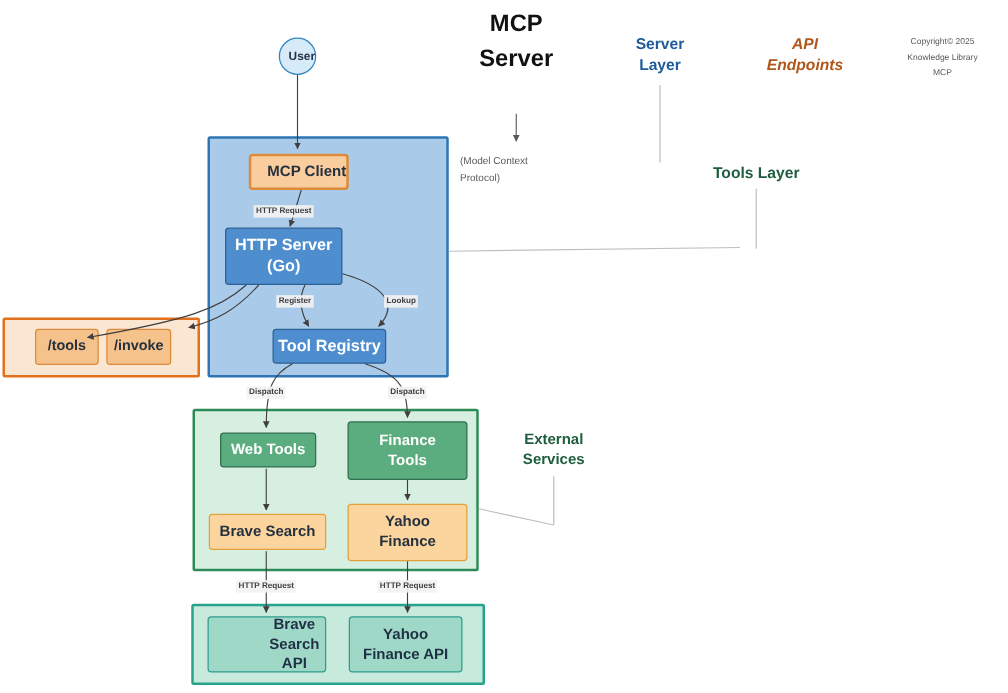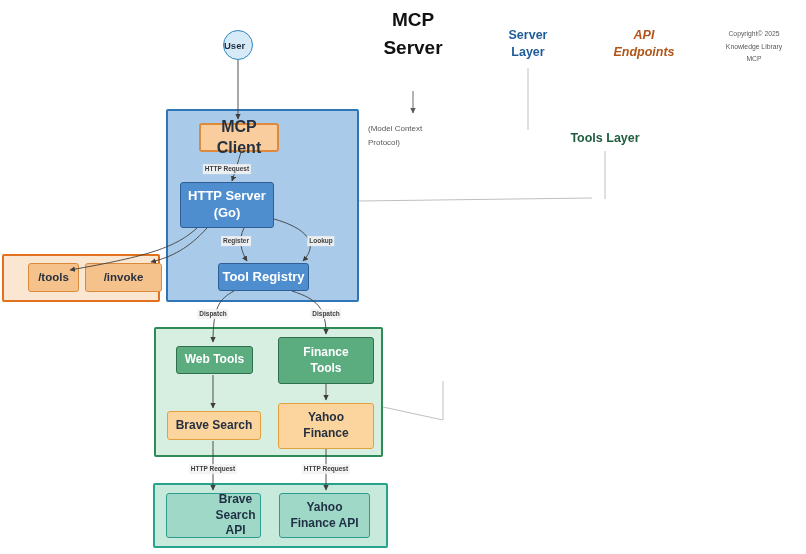--- a/index.html
+++ b/index.html
@@ -12,29 +12,29 @@
   .container{border-radius:2px;}
   .blue-container{background:#a9cbe9;border:2px solid #2e75b5;}
   .orange-container{background:#fbe7d1;border:2px solid #e2711d;}
   .green-container{background:#d7efe1;border:2px solid #2e8b57;}
   .teal-container{background:#c8eadd;border:2px solid #27a38b;}
   
   .node{
     display:flex;flex-direction:column;align-items:center;justify-content:center;
     text-align:center;font-weight:bold;border-radius:3px;line-height:1.3;
   }
-  .node-orange{background:#f9cd9e;border:2px solid #dd8a3d;color:#26313f;font-size:16px;align-items:flex-end;}
+  .node-orange{background:#f9cd9e;border:2px solid #dd8a3d;color:#26313f;font-size:12px;align-items:flex-end;}
   .node-orange-sm{background:#f6c28b;border:1.5px solid #db8a3c;color:#26313f;font-size:11.5px;}
   .node-blue{background:#4e8ecf;border:1.5px solid #2f5f96;color:#ffffff;font-size:13px;}
   .node-green{background:#5bac7f;border:1.5px solid #2f6e4f;color:#ffffff;font-size:12px;}
   .node-peach{background:#fbd49e;border:1.5px solid #e3a13c;color:#26313f;font-size:12px;}
   .node-teal{background:#9fd8c6;border:1.5px solid #2e9c8c;color:#1f3044;font-size:12px;}
   .user-circle{
     width:30px;height:30px;border-radius:50%;background:#d7eaf8;border:1.5px solid #2e86c1;
-    display:flex;align-items:center;justify-content:flex-start;font-weight:bold;font-size:9.5px;color:#1f3044;
+    display:flex;align-items:center;justify-content:flex-end;font-weight:bold;font-size:9.5px;color:#1f3044;
   }
   
   .edge-label{
     position:absolute;transform:translate(-50%,-50%);
     font-size:6.5px;color:#3f3f3f;background:rgba(242,242,242,.92);
     padding:0 2px;line-height:1.5;white-space:nowrap;font-weight:bold;
   }
   
   .title-block{text-align:center;font-weight:bold;font-size:19px;color:#111111;line-height:1.45;}
   .subtitle{text-align:left;font-size:8px;color:#595959;line-height:1.7;}
@@ -69,21 +69,21 @@
   </div>
 
   <div class="abs node node-blue" style="left:218px;top:263px;width:91px;height:28px;">
     <span>Tool Registry</span>
   </div>
 
   <div class="abs node node-orange-sm" style="left:16px;top:263px;width:51px;height:29px;margin-left:12px;">
     <span>/tools</span>
   </div>
 
-  <div class="abs node node-orange-sm" style="left:85px;top:263px;width:77px;height:29px;">
+  <div class="abs node node-orange-sm" style="left:85px;top:263px;width:52px;height:29px;">
     <span>/invoke</span>
   </div>
 
   <div class="abs node node-green" style="left:176px;top:346px;width:77px;height:28px;">
     <span>Web Tools</span>
   </div>
 
   <div class="abs node node-green" style="left:278px;top:337px;width:96px;height:47px;">
     <span>Finance</span>
     <span>Tools</span>
@@ -172,14 +172,18 @@
   <div class="abs copyright" style="left:708px;top:28px;width:92px;">
     <div>Copyright© 2025</div>
     <div>Knowledge Library</div>
     <div>MCP</div>
   </div>
 
   <div class="abs layer-label green-label" style="left:565px;top:130px;width:80px;">
     <div>Tools Layer</div>
   </div>
 
+  <div class="abs layer-label green-label" style="left:407px;top:343px;width:72px;font-size:12px;">
+    <div>External</div>
+    <div>Services</div>
+  </div>
 
 </div>
 
 </body></html>

